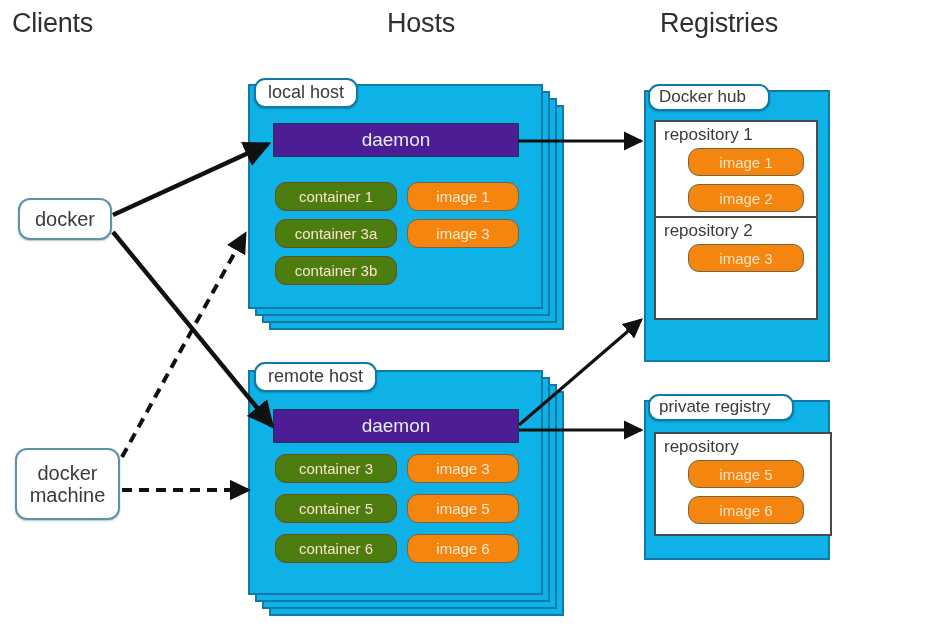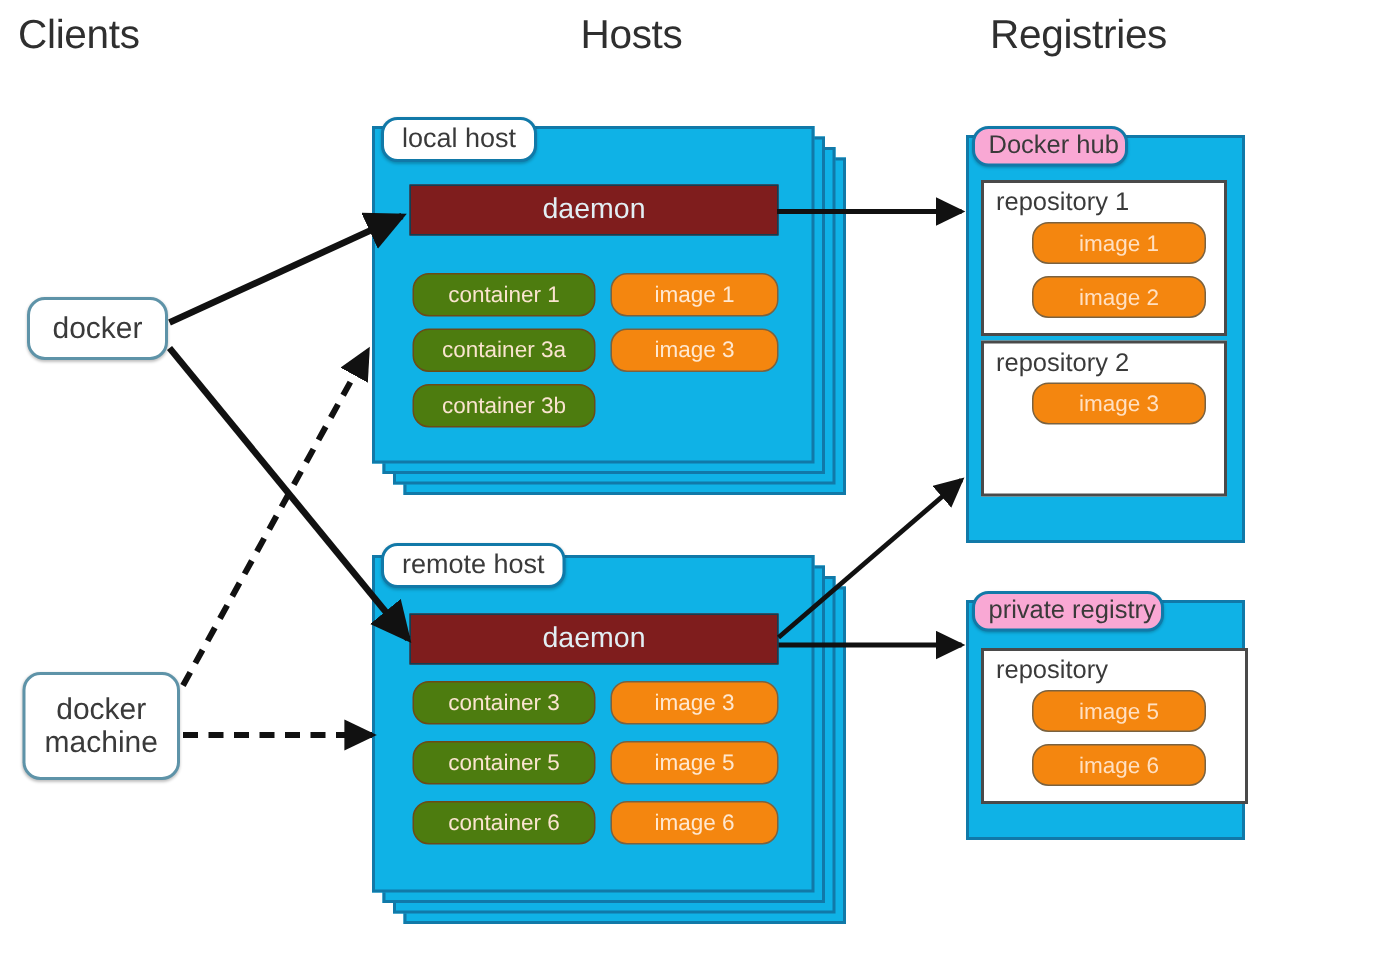--- a/index.html
+++ b/index.html
@@ -69,21 +69,21 @@
     font-size: 18px;
     color: #3a3a3a;
     padding: 2px 12px 3px 12px;
     white-space: nowrap;
     z-index: 6;
     box-shadow: 0 1px 2px rgba(0,0,0,.22);
   }
 
   .daemon-bar {
     position: absolute;
-    background: #7f1d1d;
+    background: #4c1d95;
     border: 1px solid #123e52;
     color: #e2eef3;
     font-size: 19px;
     display: flex;
     align-items: center;
     justify-content: center;
     z-index: 4;
   }
 
   .pill {
@@ -101,26 +101,26 @@
   .pill.image     { background: #f4860f; border-color: #7a6240; color: #ffe8d0; }
 
   
   .registry {
     position: absolute;
     background: #0fb2e6;
     border: 2px solid #1179a8;
   }
   .registry-tab {
     position: absolute;
-    background: #f9a8d4;
+    background: #ffffff;
     border: 2px solid #1179a8;
     border-radius: 11px;
     font-size: 17px;
     color: #3a3a3a;
-    padding: 1px 4px 2px 9px;
+    padding: 1px 22px 2px 9px;
     white-space: nowrap;
     z-index: 6;
     box-shadow: 0 1px 2px rgba(0,0,0,.22);
   }
   .repo-box {
     position: absolute;
     background: #ffffff;
     border: 2px solid #4a4a4a;
     z-index: 3;
   }
@@ -234,21 +234,21 @@
   <div class="registry" id="registry-docker-hub" style="left:644px; top:90px; width:186px; height:272px;">
     <div class="repo-box" style="left:8px; top:28px; width:164px; height:104px;padding-left:30px;">
       <div class="repo-label">repository 1</div>
       <div class="repo-pill" style="left:32px; top:26px; width:116px; height:28px;">
         <span>image 1</span>
         </div>
       <div class="repo-pill" style="left:32px; top:62px; width:116px; height:28px;">
         <span>image 2</span>
         </div>
     </div>
-    <div class="repo-box" style="left:8px; top:135px; width:164px; height:104px;">
+    <div class="repo-box" style="left:8px; top:124px; width:164px; height:104px;">
       <div class="repo-label">repository 2</div>
       <div class="repo-pill" style="left:32px; top:26px; width:116px; height:28px;">
         <span>image 3</span>
         </div>
     </div>
     <div class="registry-tab" style="left:2px; top:-8px;">Docker hub</div>
   </div>
 
   <div class="registry" id="registry-private" style="left:644px; top:400px; width:186px; height:160px;">
     <div class="repo-box" style="left:8px; top:30px; width:178px; height:104px;">

